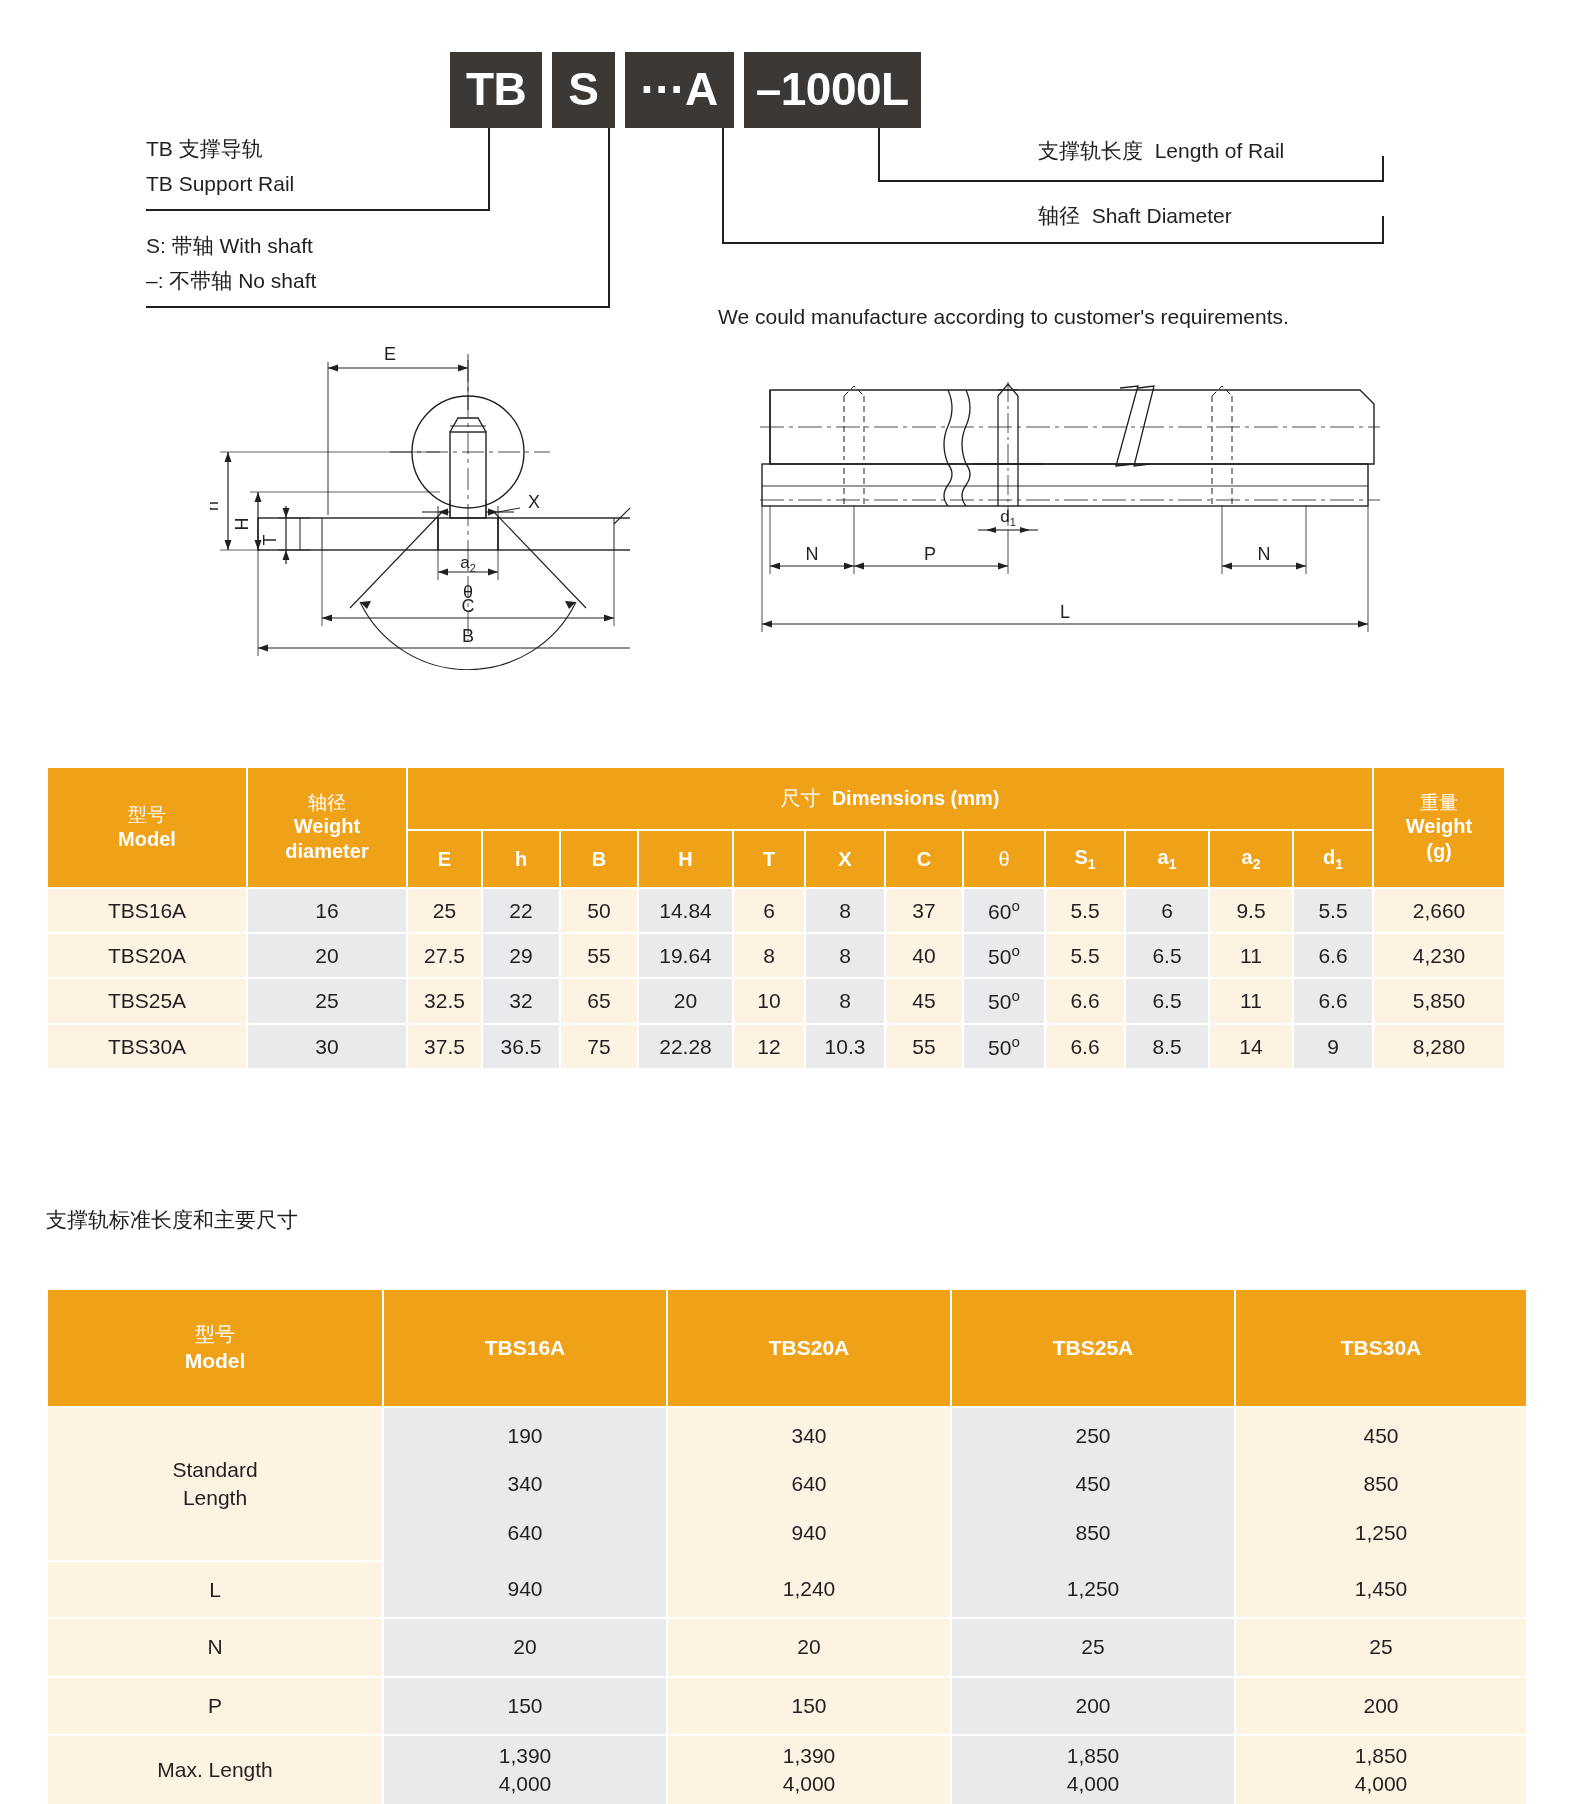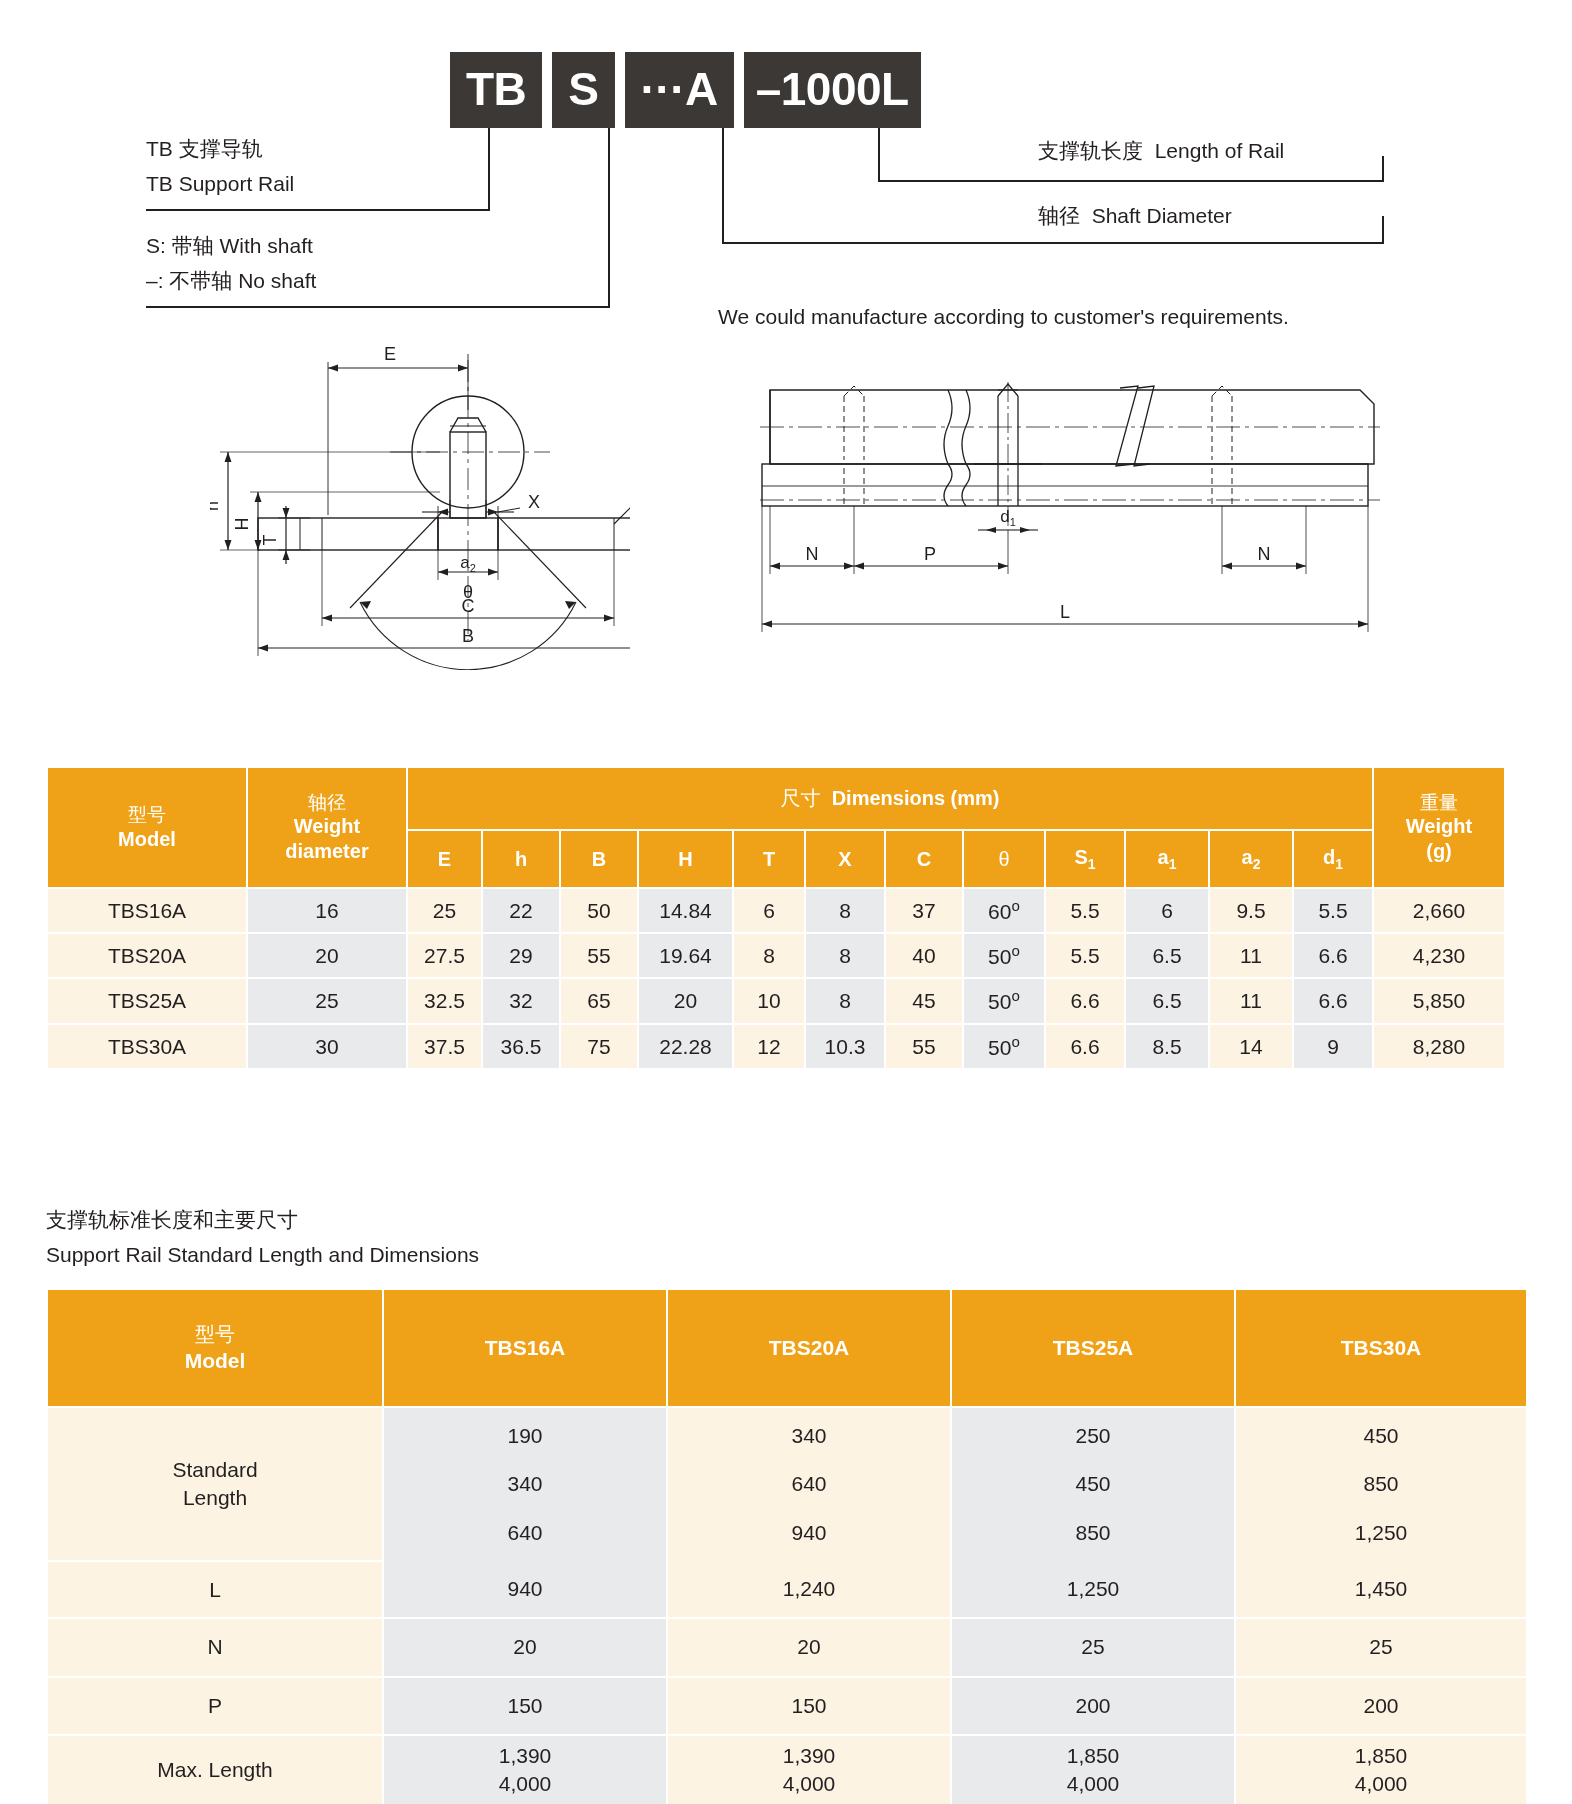--- a/index.html
+++ b/index.html
@@ -503,21 +503,20 @@
           <td class="even">8.5</td>
           <td class="odd">14</td>
           <td class="even">9</td>
           <td class="odd">8,280</td>
         </tr>
       </tbody>
     </table>
   </div>
 
   <div class="sect-title" style="left:46px; top:1204px;">支撑轨标准长度和主要尺寸</div>
-  <div class="sect-title" style="left:46px; top:1239px;">Support Rail Standard Length and Dimensions</div>
 
   <div class="tbl-wrap" style="left:46px; top:1288px;">
     <table class="len">
       <colgroup>
         <col style="width:336px">
           <col style="width:284px">
           <col style="width:284px">
           <col style="width:284px">
           <col style="width:292px">
       </colgroup>

